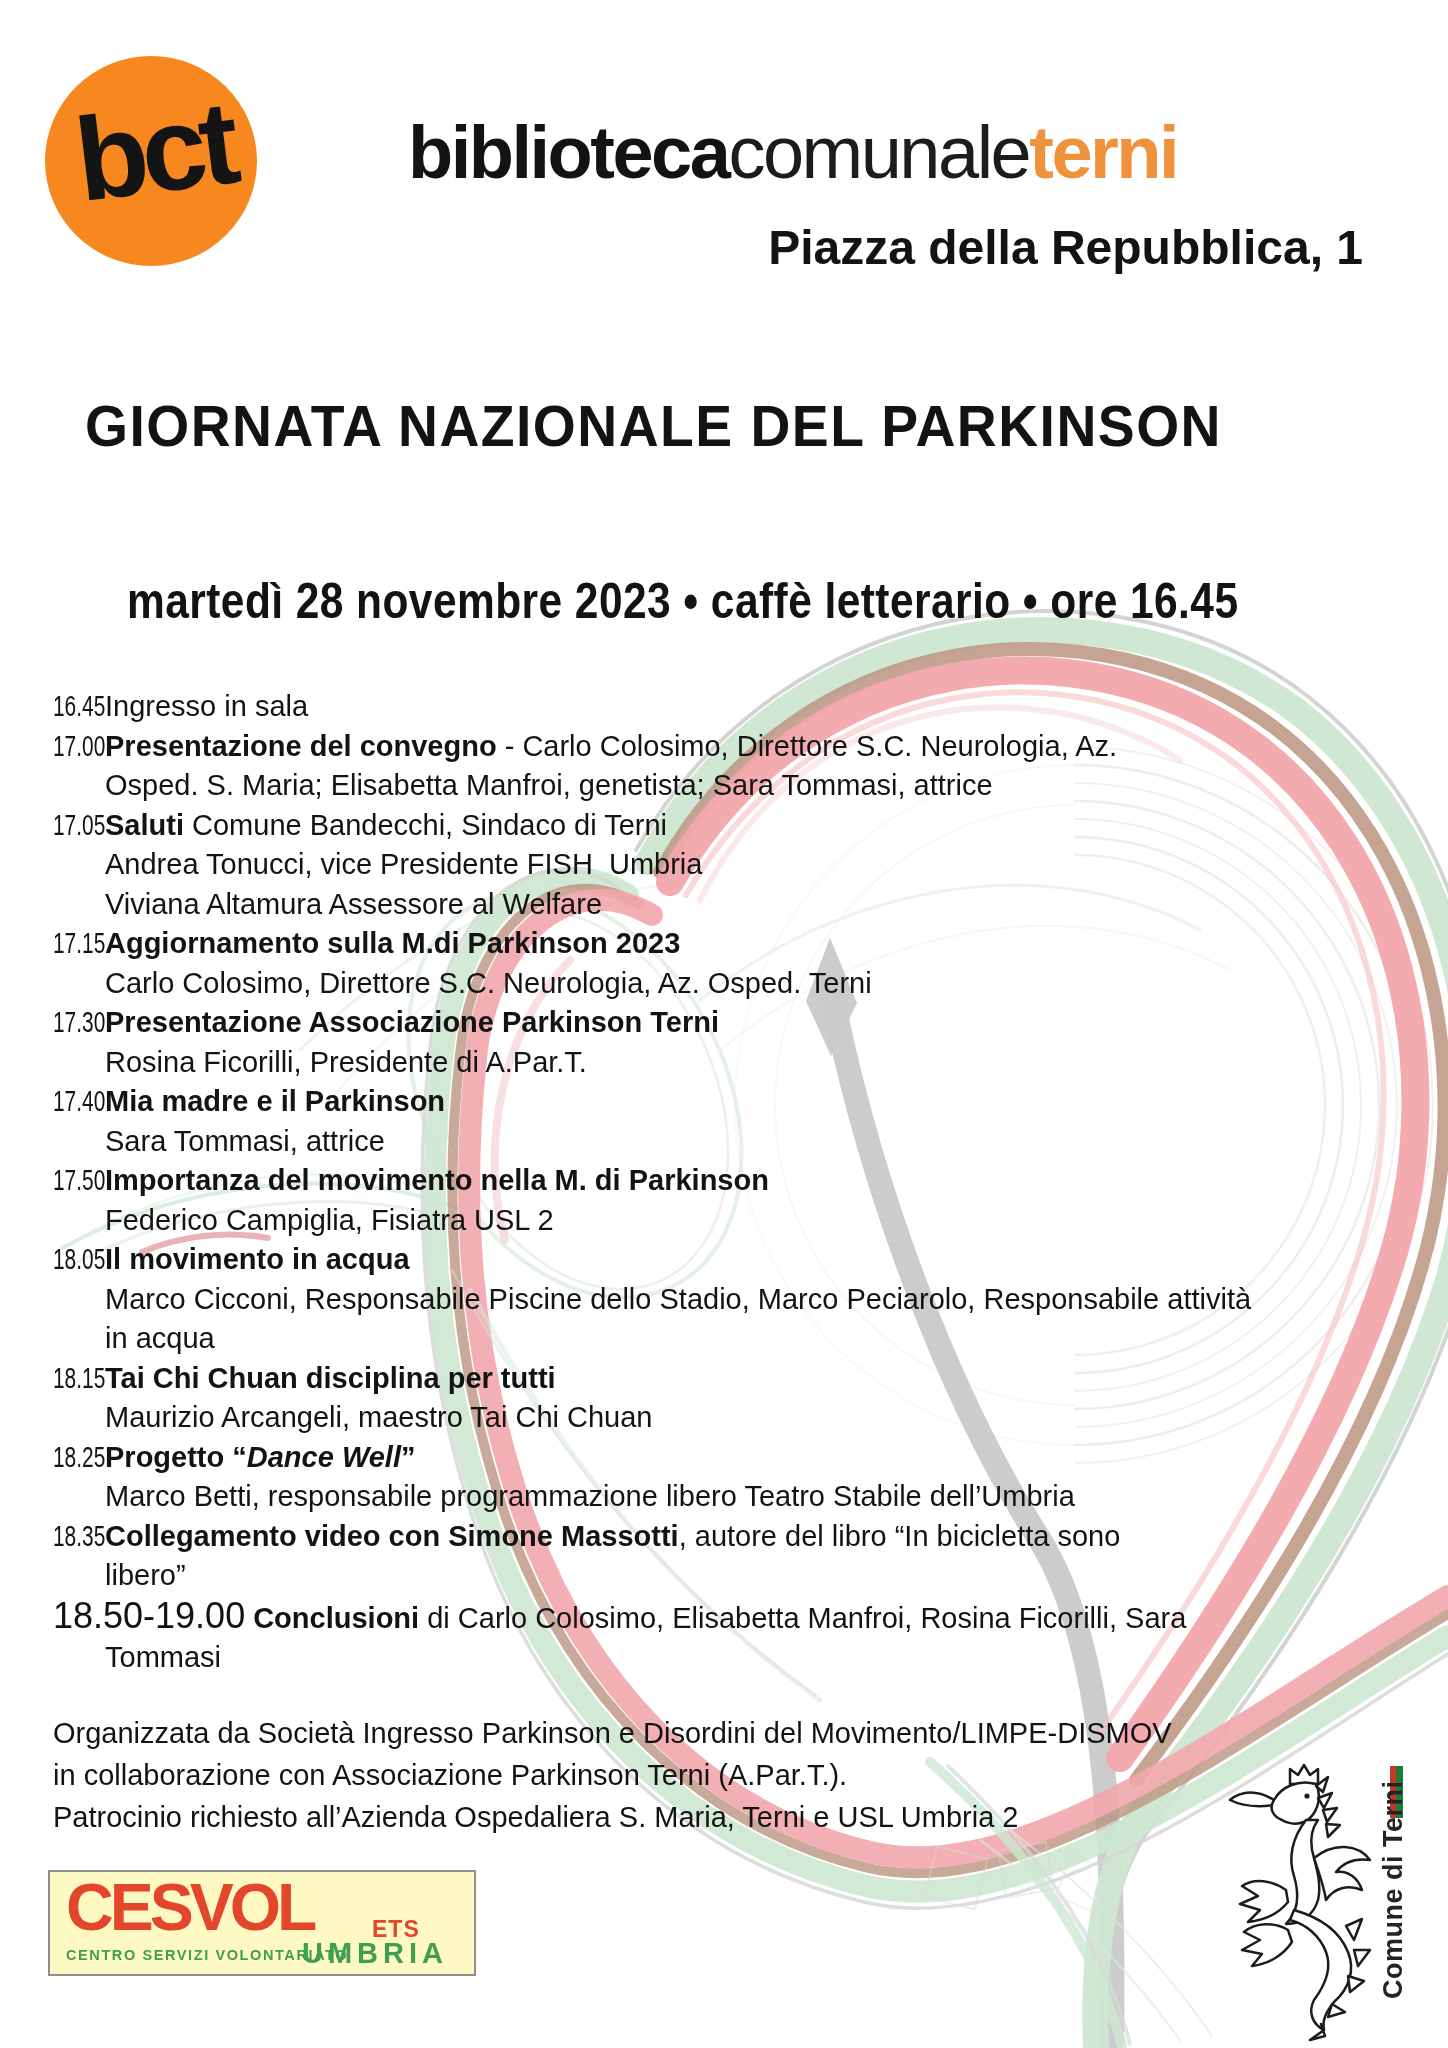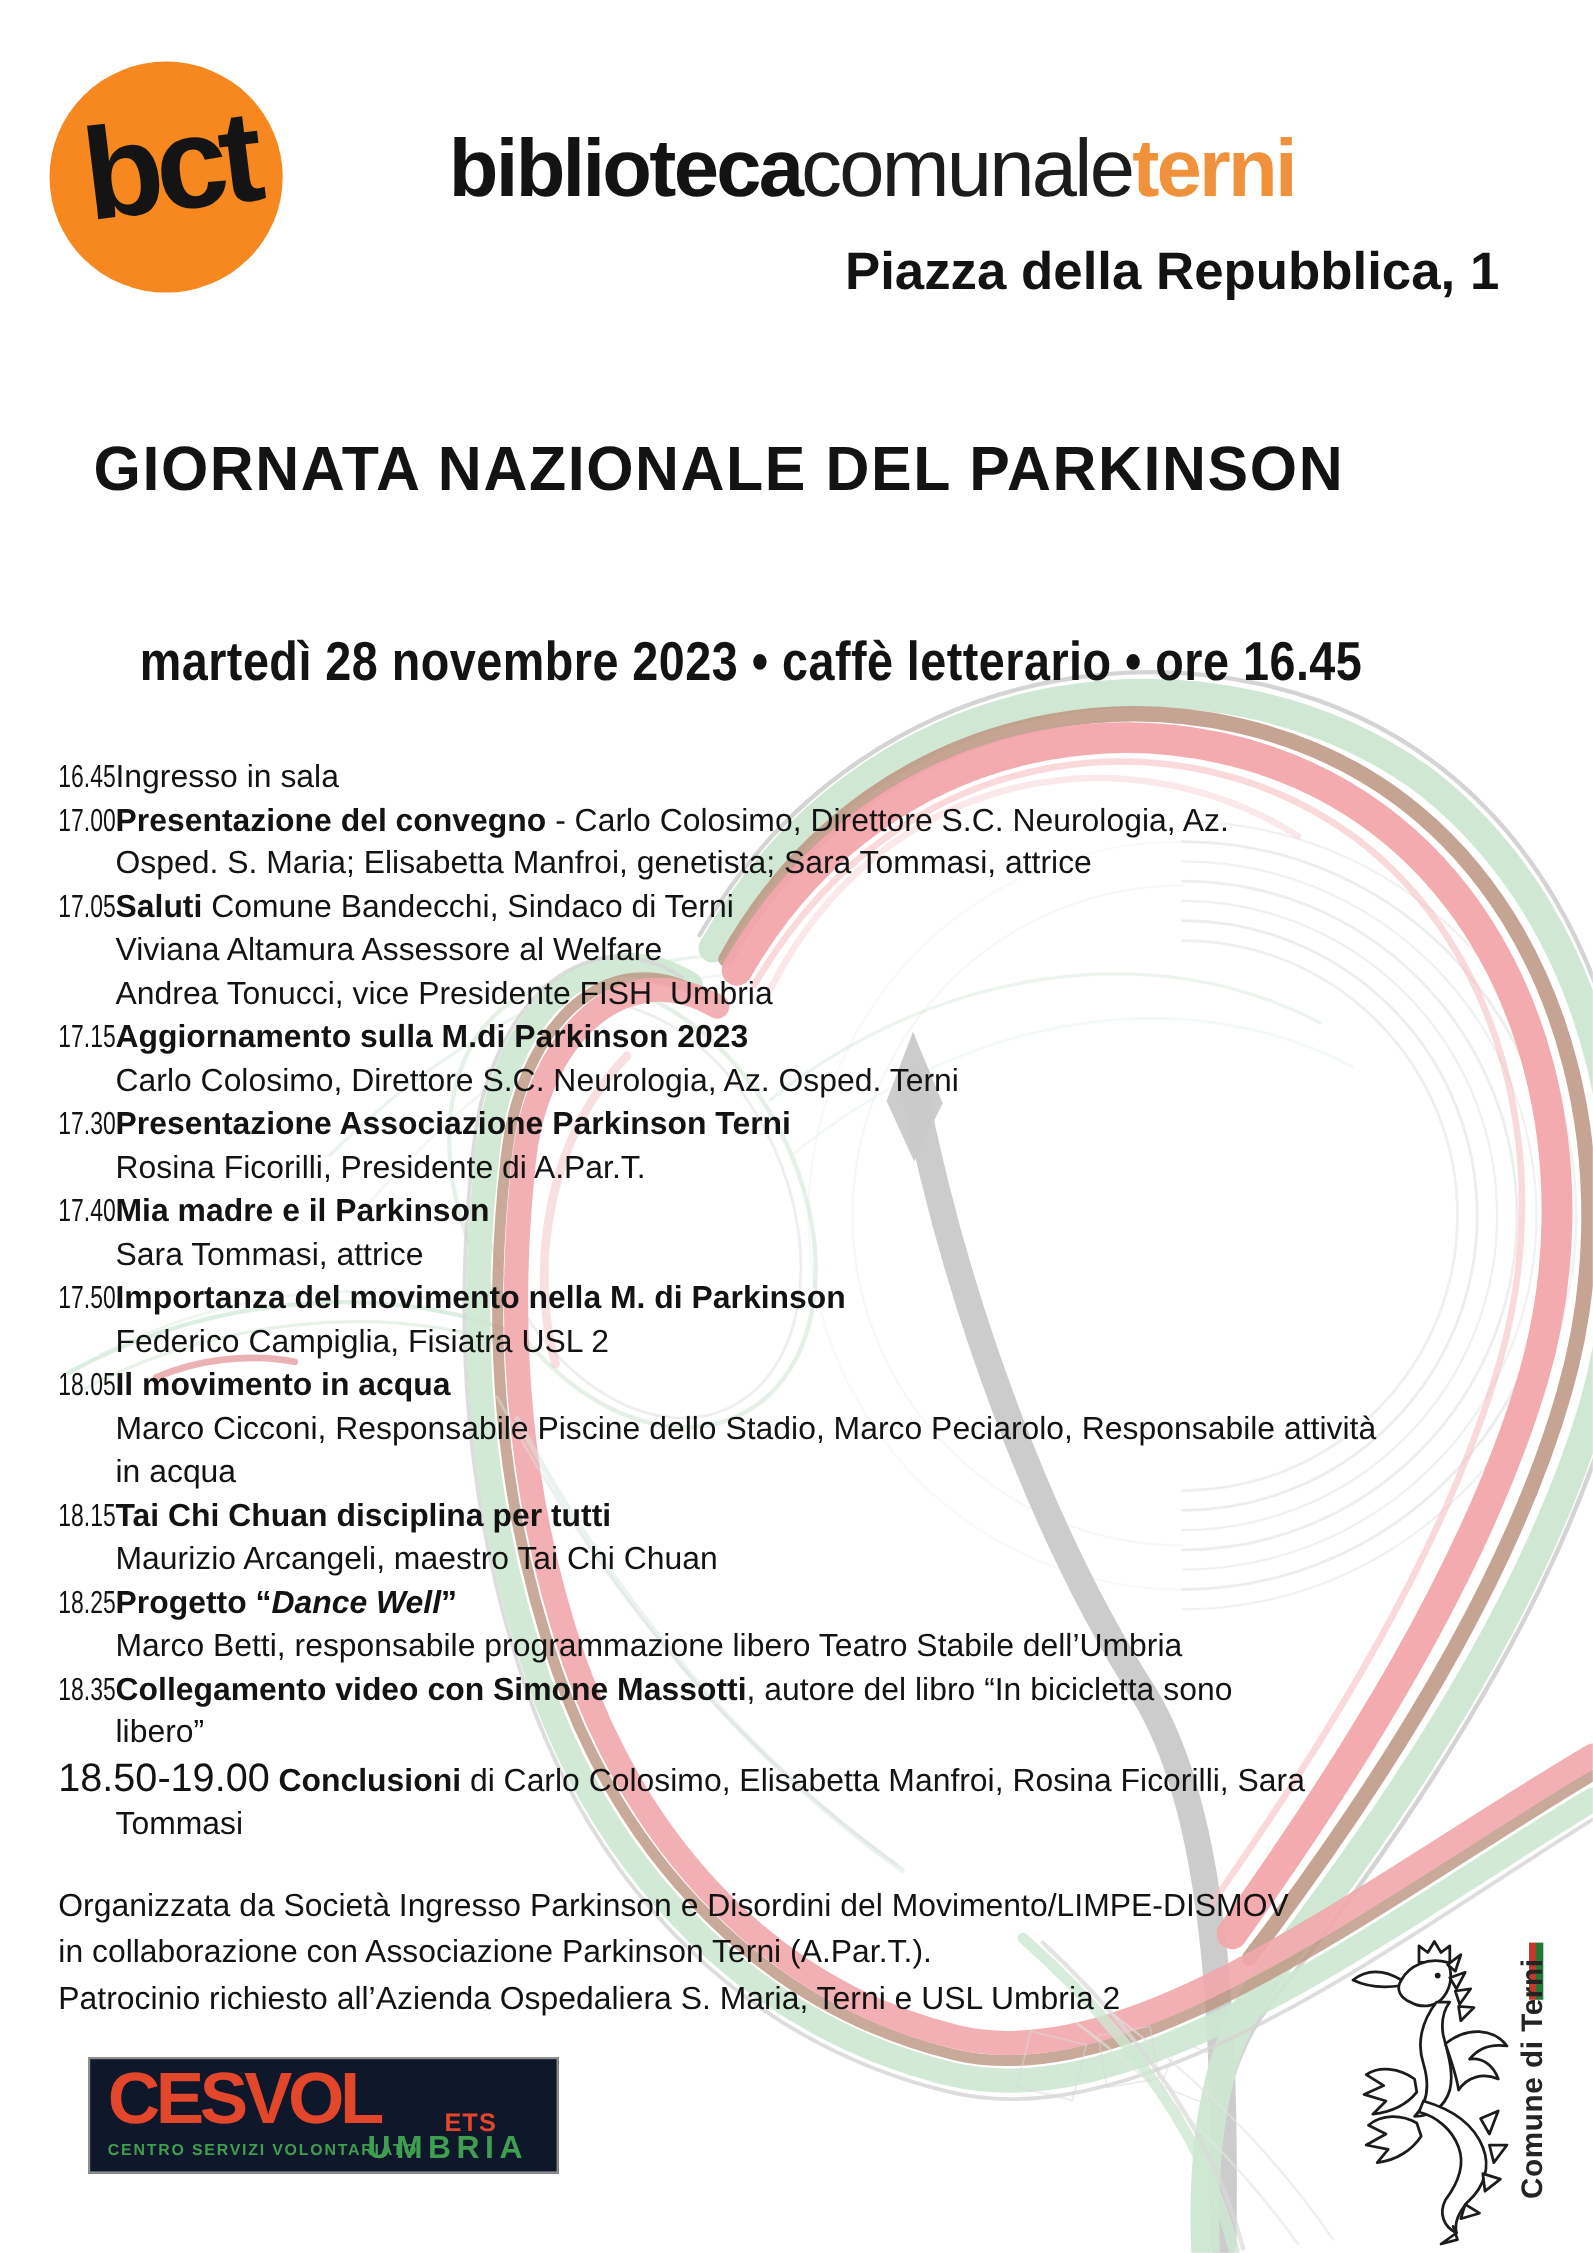--- a/index.html
+++ b/index.html
@@ -27,22 +27,22 @@
   .p-line{white-space:pre;}
   .p-time{display:inline-block;width:52px;margin-left:-52px;
           transform:scaleX(.72);transform-origin:0 60%;}
   .p-time.wide{width:auto;margin-left:-52px;transform:none;font-size:36px;
                padding-right:8px;}
   .b{font-weight:700;}
   .i{font-style:italic;}
   .organizer{left:53px;top:1712px;font-size:29px;line-height:42px;}
   .organizer div{white-space:pre;}
   
-  .cesvol-box{left:48px;top:1870px;width:428px;height:106px;background:#0f172a;
-              border:2px solid #8f8f8f;box-sizing:border-box;margin-left:32px;}
+  .cesvol-box{left:48px;top:1870px;width:428px;height:106px;background:#fef9c3;
+              border:2px solid #8f8f8f;box-sizing:border-box;}
   .cesvol-name{position:absolute;left:16px;top:2px;font-size:66px;font-weight:800;
                letter-spacing:-4px;color:var(--cesvol_red);line-height:1;}
   .cesvol-ets{position:absolute;left:322px;top:44px;font-size:23px;font-weight:800;
               color:var(--cesvol_red);letter-spacing:1px;}
   .cesvol-tagline{position:absolute;left:16px;bottom:11px;font-size:14.5px;
                   font-weight:600;letter-spacing:1.6px;color:var(--cesvol_green);}
   .cesvol-region{position:absolute;left:252px;bottom:4px;font-size:29px;
                  font-weight:800;letter-spacing:5px;color:var(--cesvol_green);}
   
   .comune{left:1228px;top:1762px;width:195px;height:286px;}
@@ -122,22 +122,22 @@
 <div class="layer program">
     <div class="p-item">
       <div class="p-line"><span class="p-time">16.45</span><span>Ingresso in sala</span></div>
     </div>
     <div class="p-item">
       <div class="p-line"><span class="p-time">17.00</span><span class="b">Presentazione del convegno</span><span> - Carlo Colosimo, Direttore S.C. Neurologia, Az.</span></div>
       <div class="p-line"><span>Osped. S. Maria; Elisabetta Manfroi, genetista; Sara Tommasi, attrice</span></div>
     </div>
     <div class="p-item">
       <div class="p-line"><span class="p-time">17.05</span><span class="b">Saluti</span><span> Comune Bandecchi, Sindaco di Terni</span></div>
+      <div class="p-line"><span>Andrea Tonucci, vice Presidente FISH  Umbria</span></div>
       <div class="p-line"><span>Viviana Altamura Assessore al Welfare</span></div>
-      <div class="p-line"><span>Andrea Tonucci, vice Presidente FISH  Umbria</span></div>
     </div>
     <div class="p-item">
       <div class="p-line"><span class="p-time">17.15</span><span class="b">Aggiornamento sulla M.di Parkinson 2023</span></div>
       <div class="p-line"><span>Carlo Colosimo, Direttore S.C. Neurologia, Az. Osped. Terni</span></div>
     </div>
     <div class="p-item">
       <div class="p-line"><span class="p-time">17.30</span><span class="b">Presentazione Associazione Parkinson Terni</span></div>
       <div class="p-line"><span>Rosina Ficorilli, Presidente di A.Par.T.</span></div>
     </div>
     <div class="p-item">

